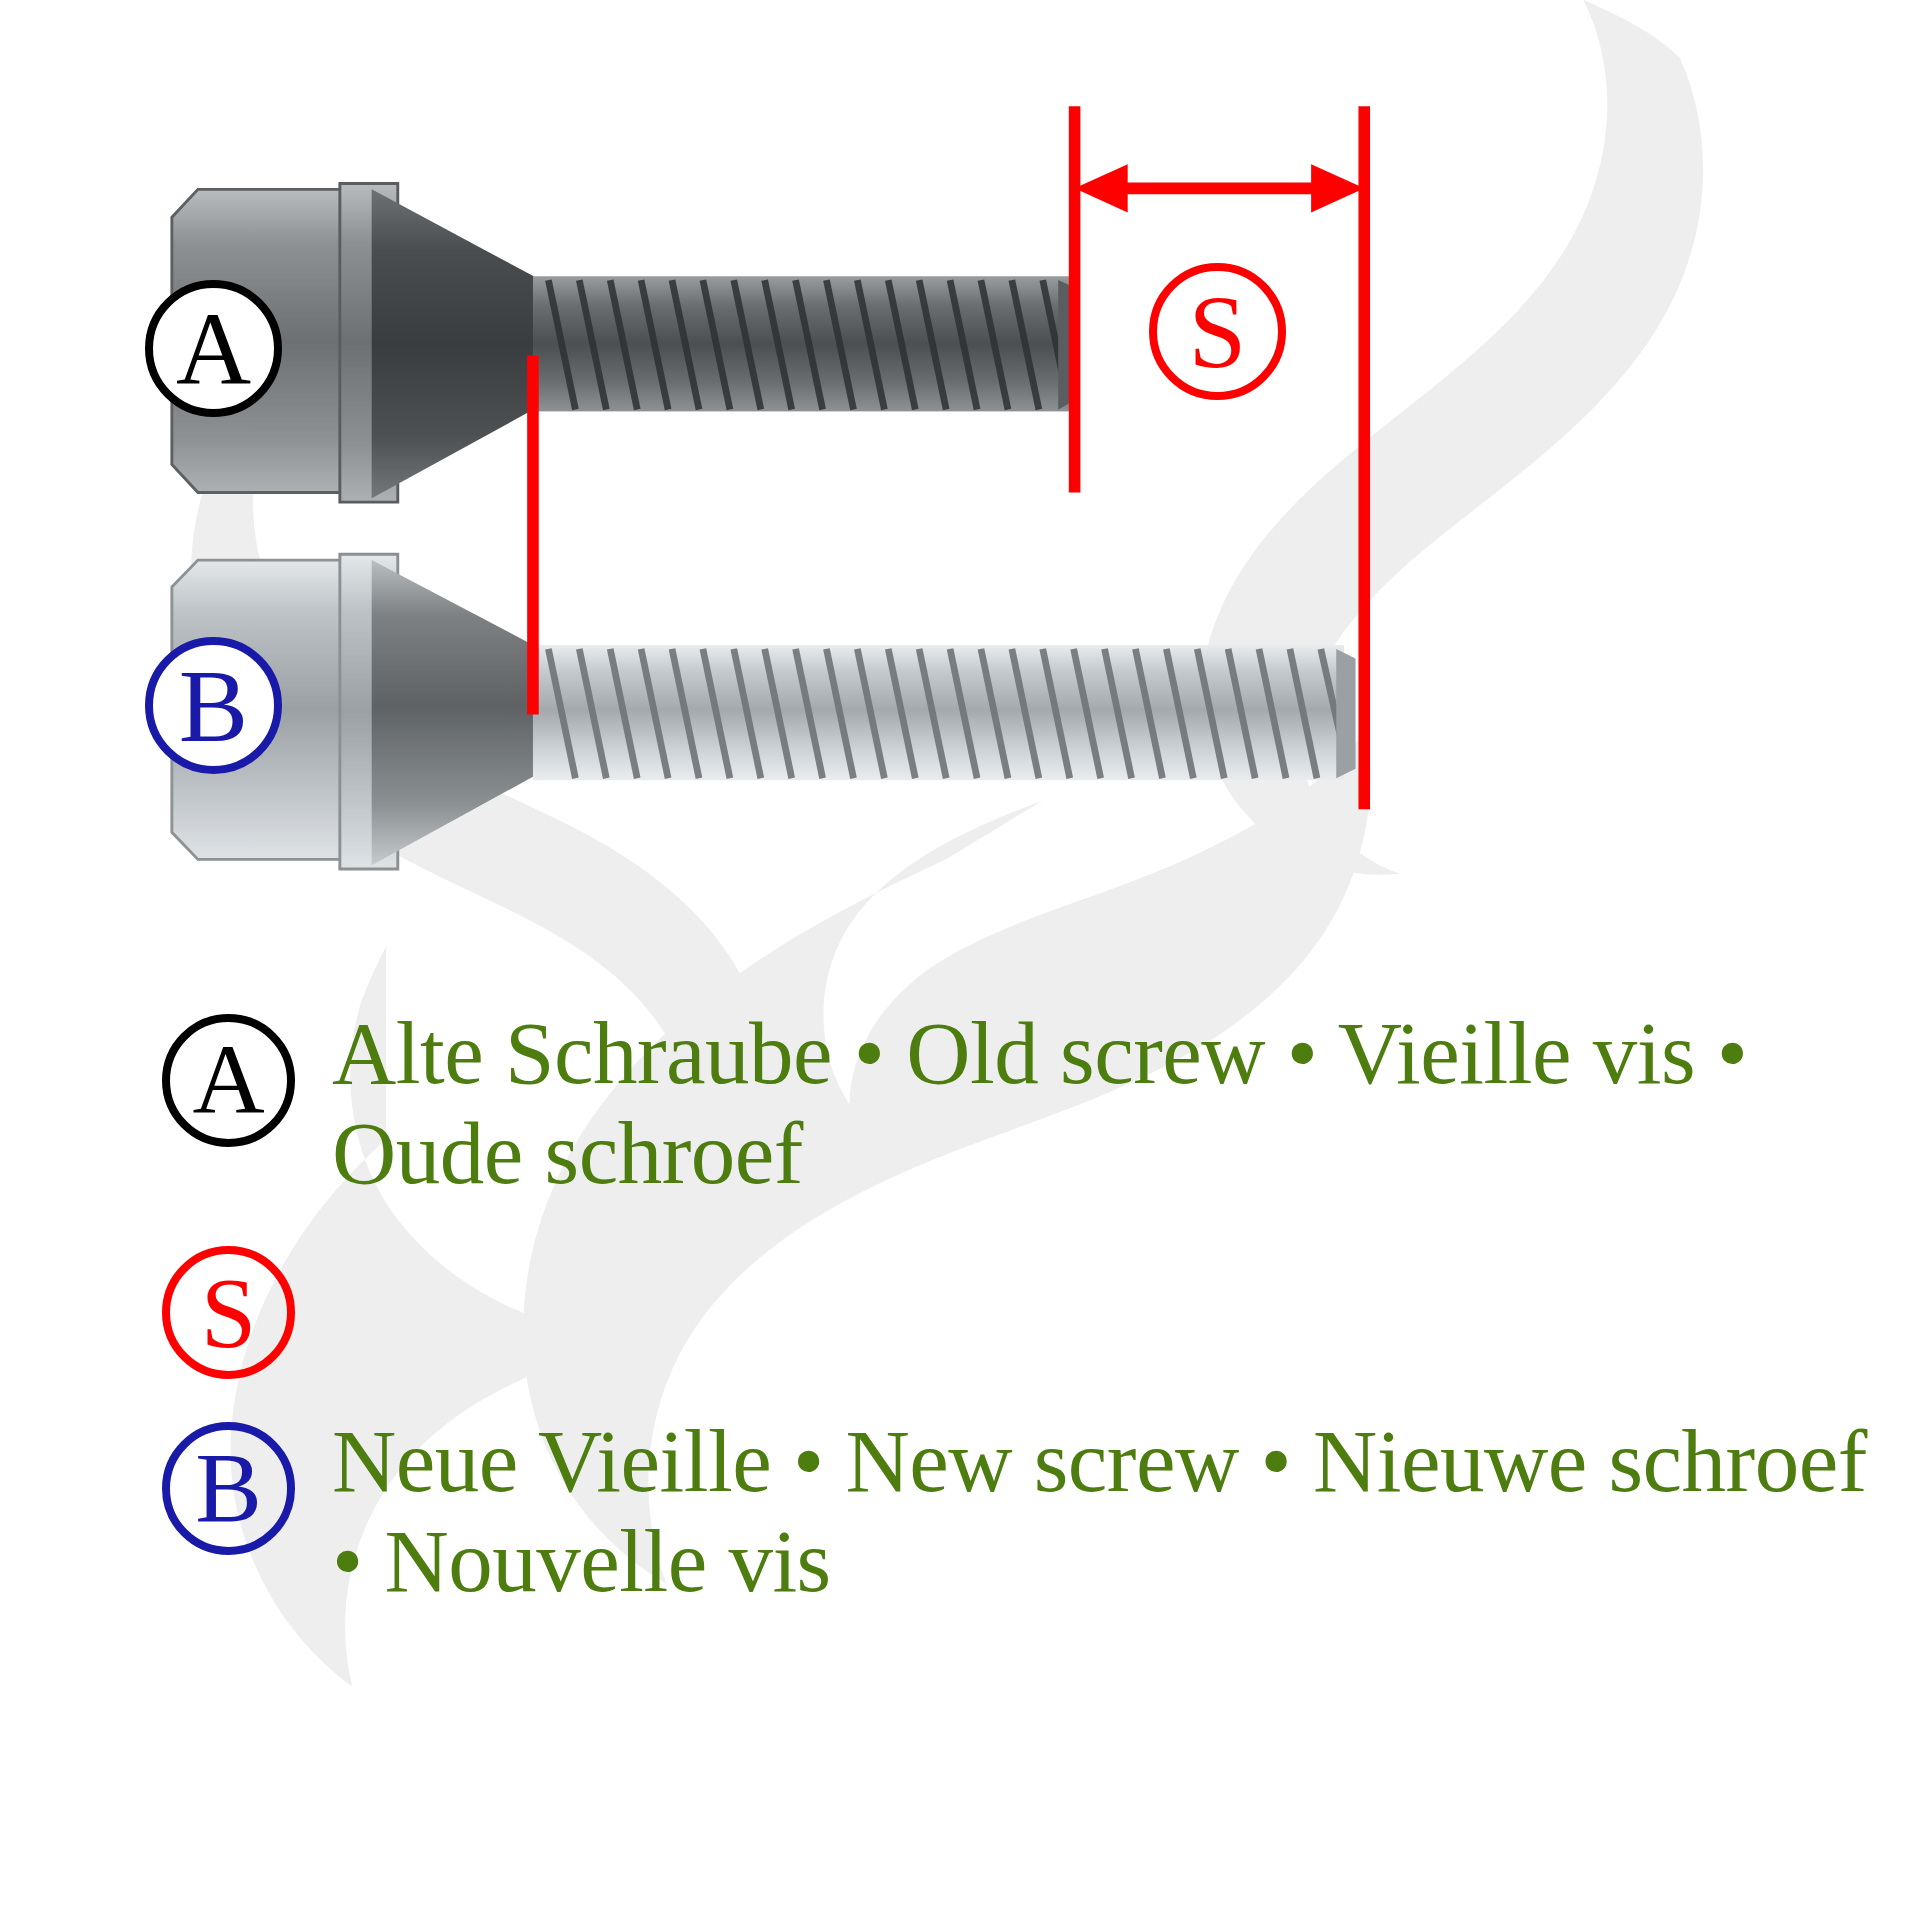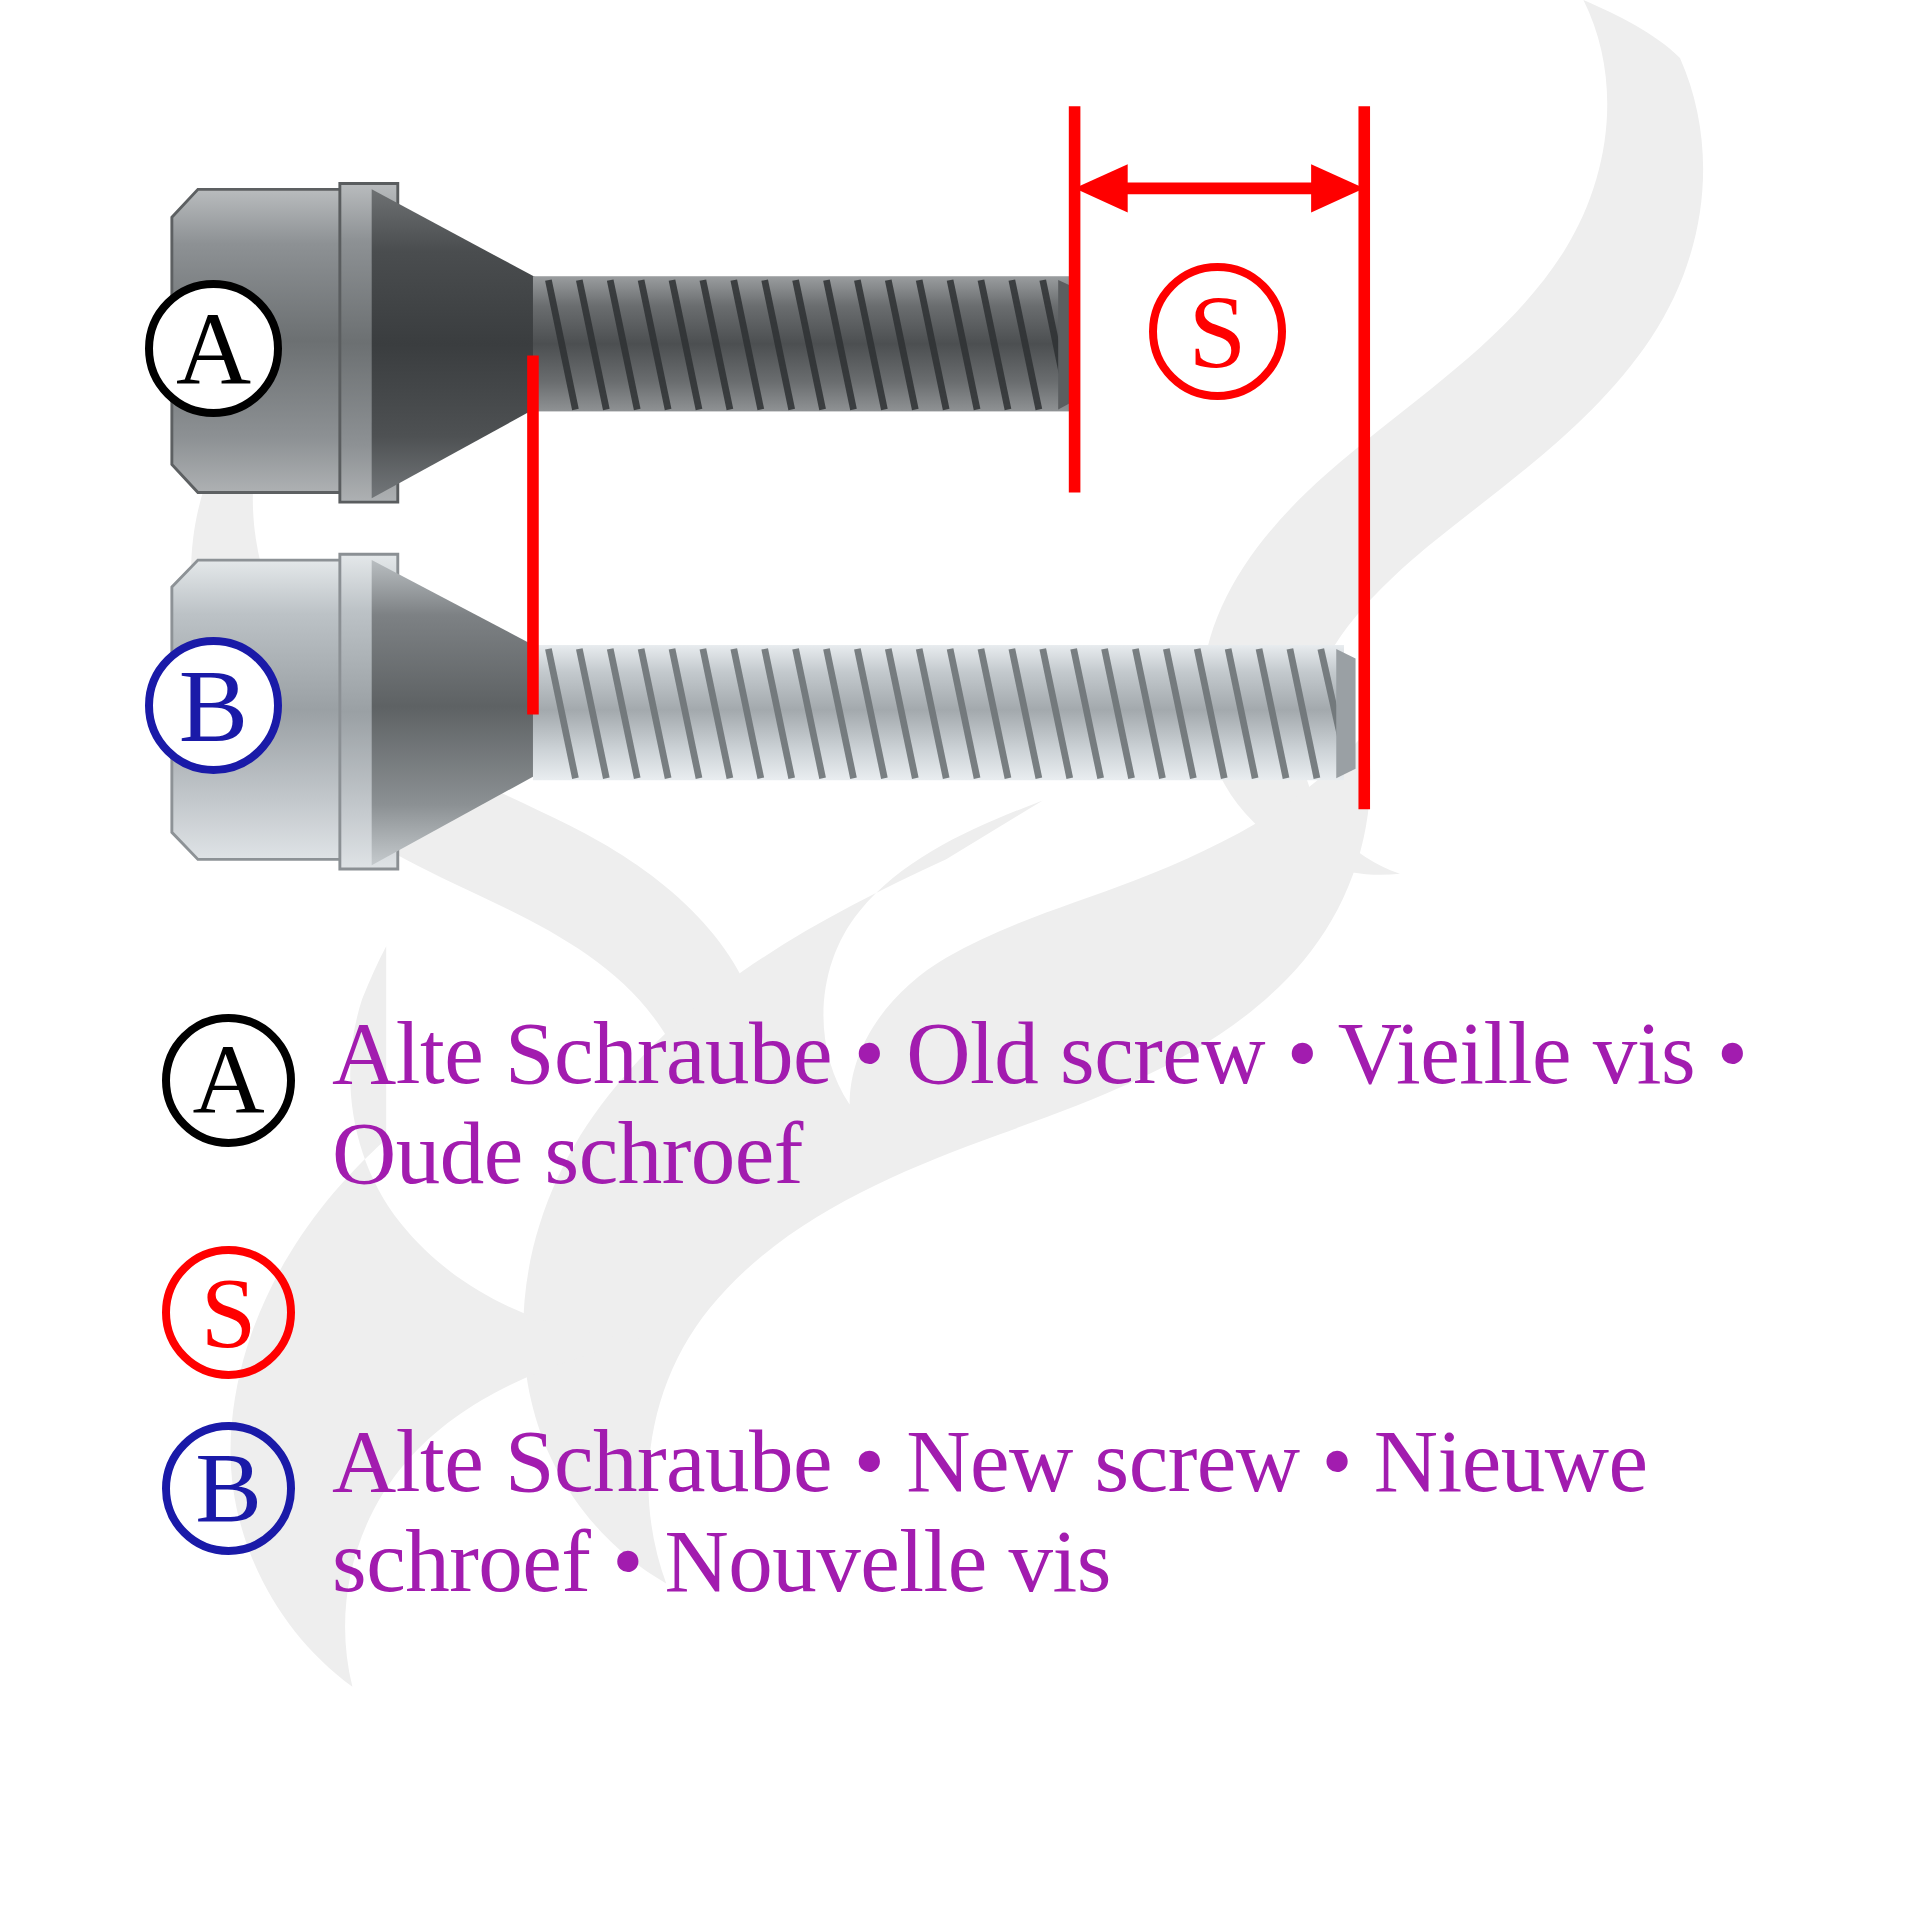--- a/index.html
+++ b/index.html
@@ -96,21 +96,21 @@
     margin-right: 37px;
     margin-top: 9.7px;
   }
   .lb-a { border: 8.7px solid #000000; color: #000000; }
   .lb-s { border: 8.7px solid #ff0000; color: #ff0000; }
   .lb-b { border: 8.7px solid #1a1aa8; color: #1a1aa8; }
 
   .legend-text {
     font-size: 89px;
     line-height: 1.12;
-    color: #a21caf;
+    color: #4d7c0f;
     letter-spacing: -0.5px;
     max-width: 1554px;
   }
 
   svg { display: block; }
 </style>
 </head>
 <body>
 
 <div id="stage">
@@ -285,19 +285,19 @@
     <div class="legend-row">
       <div class="legend-badge lb-s">
         <span>S</span>
       </div>
     </div>
 
     <div class="legend-row">
       <div class="legend-badge lb-b">
         <span>B</span>
       </div>
-      <div class="legend-text">Alte Schraube • New screw • Nieuwe schroef • Nouvelle vis</div>
+      <div class="legend-text">Neue Vieille • New screw • Nieuwe schroef • Nouvelle vis</div>
     </div>
 
   </div>
 
 </div>
 
 
 </body></html>

